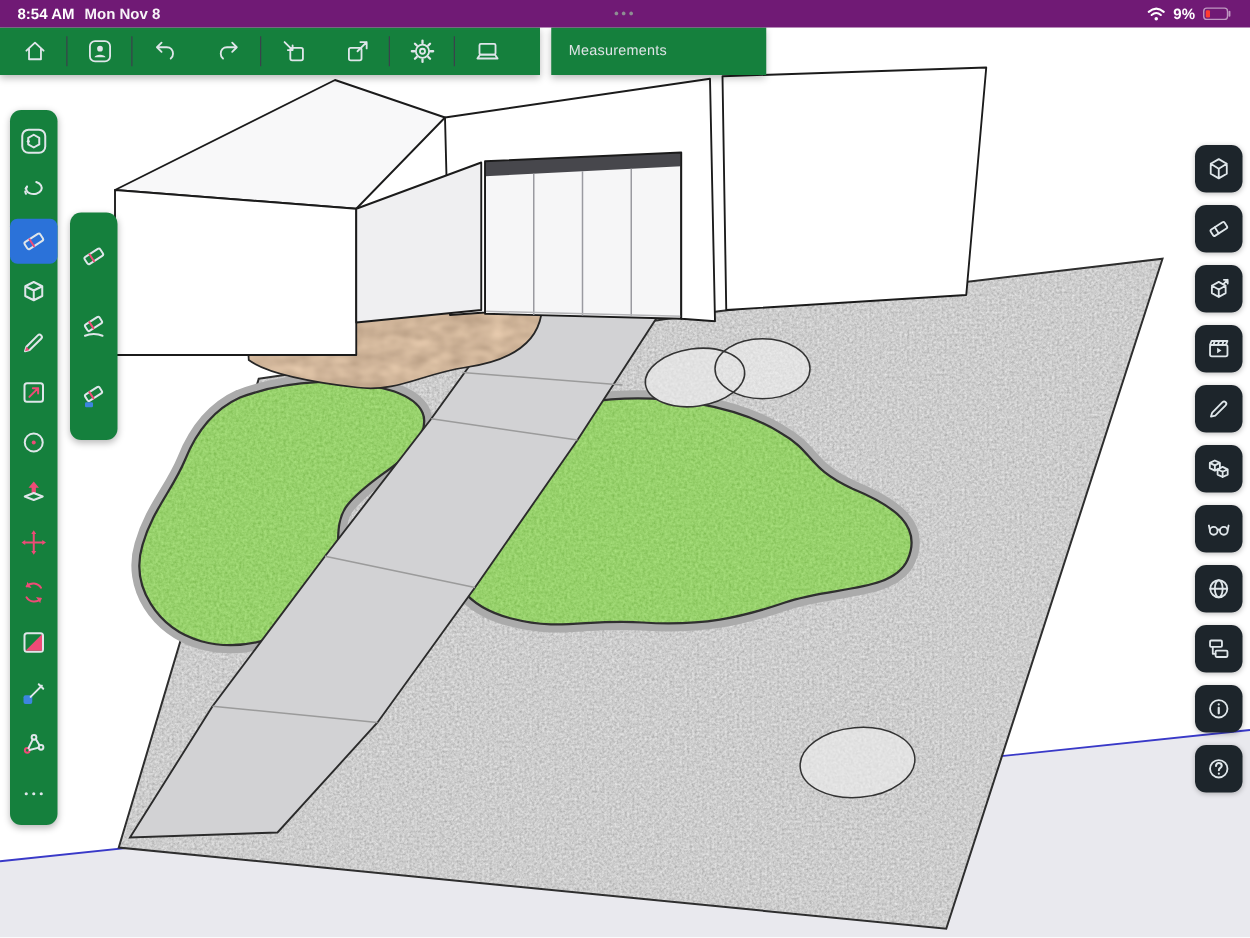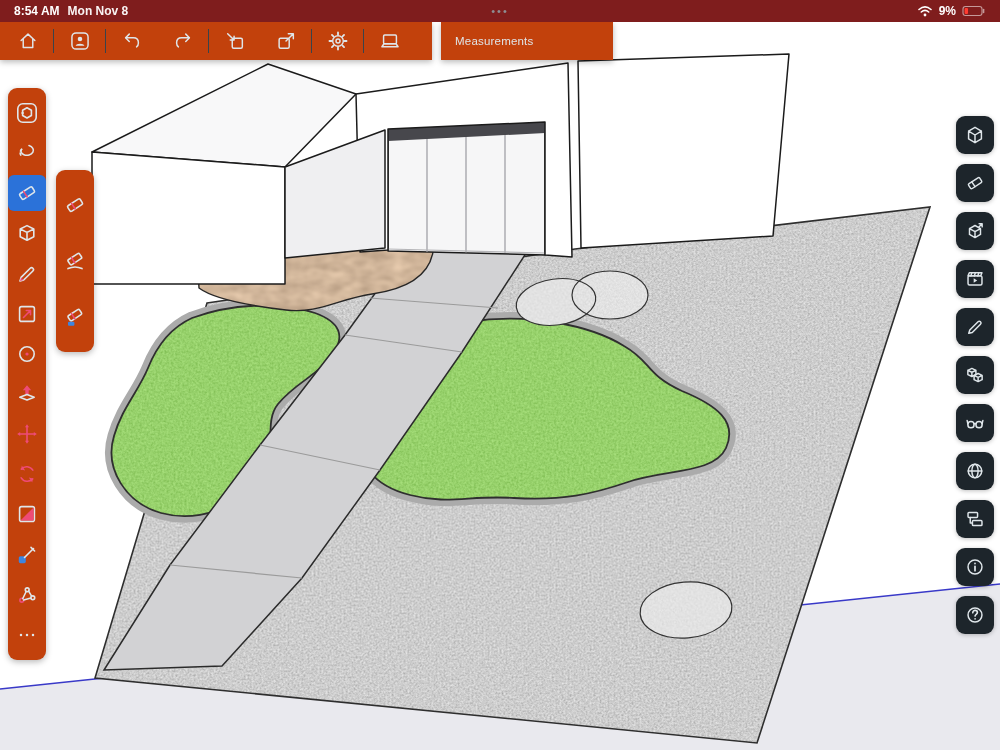--- a/index.html
+++ b/index.html
@@ -1,21 +1,21 @@
 <!DOCTYPE html>
 <html><head>
 <meta charset="utf-8">
 <style>
   * { margin:0; padding:0; box-sizing:border-box; }
   html,body { width:1000px; height:750px; overflow:hidden; background:#fff;
               font-family:"Liberation Sans", sans-serif; position:relative; }
-  .panel { position:absolute; background:#c2410c; box-shadow:0 2px 6px rgba(0,0,0,.28); }
-
-  
-  #statusbar { position:absolute; top:0; left:0; right:0; height:22px; background:#7f1d1d;
+  .panel { position:absolute; background:#15803d; box-shadow:0 2px 6px rgba(0,0,0,.28); }
+
+  
+  #statusbar { position:absolute; top:0; left:0; right:0; height:22px; background:#701a75;
                color:#fff; display:flex; align-items:center; justify-content:space-between;
                padding:0 14px; font-size:12px; z-index:10; }
   .sb-left { display:flex; gap:8px; align-items:center; }
   .sb-time { font-weight:700; }
   .sb-date { font-weight:600; opacity:.95; }
   .sb-right { display:flex; gap:6px; align-items:center; }
   .sb-batt-text { font-weight:600; }
   #handle-dots { position:absolute; left:50%; top:0; transform:translateX(-50%); height:22px;
                  display:flex; align-items:center; color:#8e8e93; font-size:11px; letter-spacing:2px; }
 

